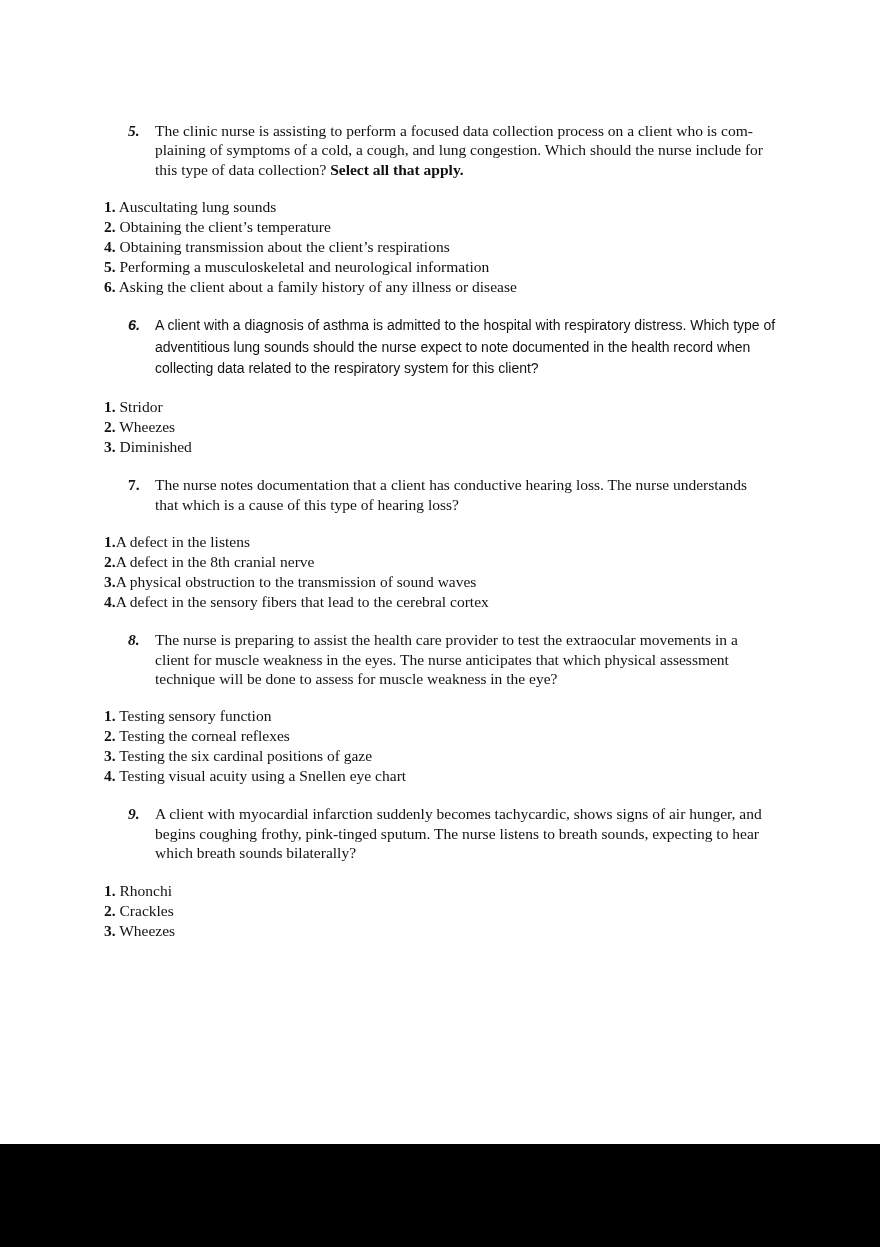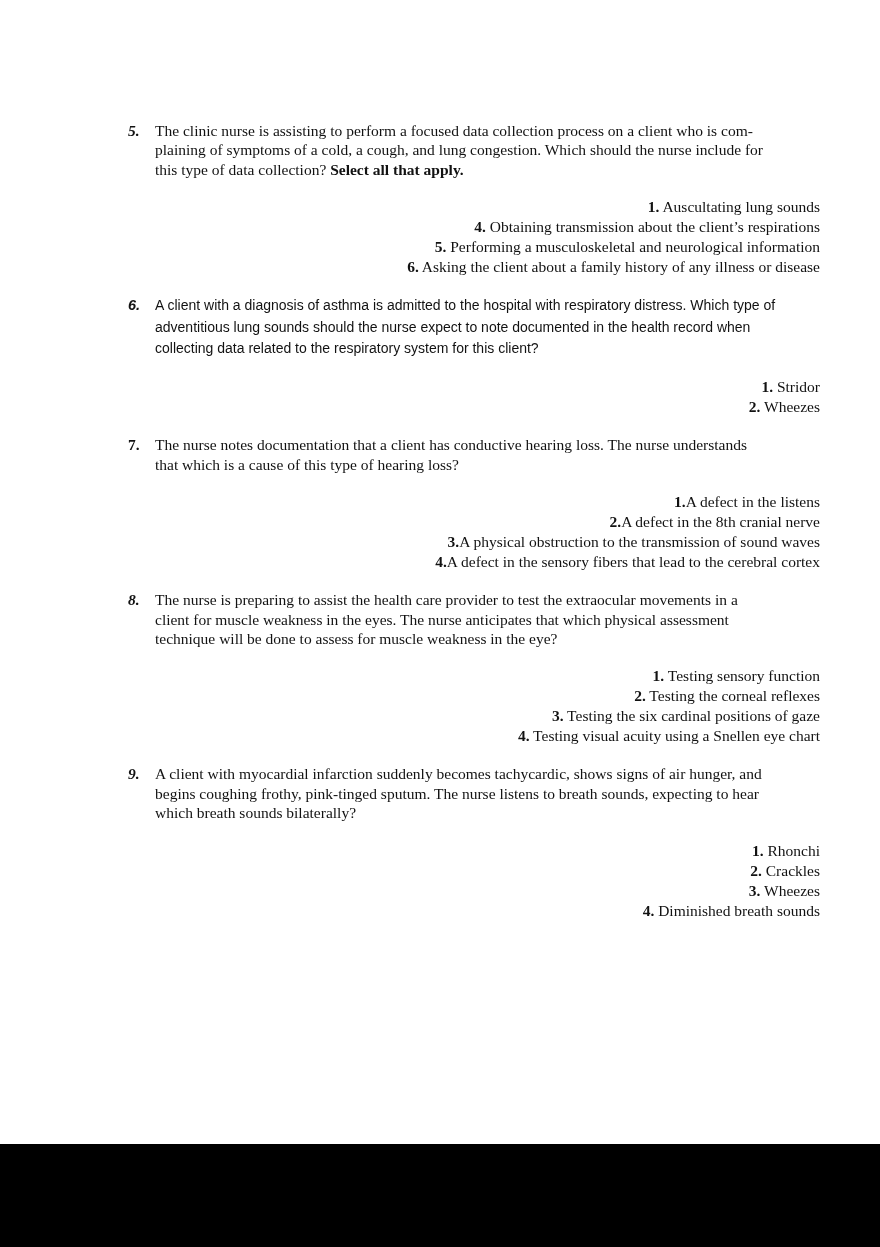--- a/index.html
+++ b/index.html
@@ -55,21 +55,20 @@
   
   .upright-num .q-num { font-style: normal; }
   .options {
     list-style: none;
     margin: 18px 0 0 0;
     padding: 0;
   }
   .options li {
     font-size: 15.5px;
     line-height: 20px;
-    text-align: right;
   }
   .opt-num { font-weight: bold; }
   .footer-bar {
     position: absolute;
     left: 0; bottom: 0;
     width: 100%;
     height: 103px;
     background: #000000;
   }
 </style>
@@ -78,34 +77,36 @@
 
 <div class="content">
 
   <section class="question-block">
     <div class="q-row">
       <span class="q-num">5.</span>
       <p class="q-text"><span>The clinic nurse is assisting to perform a focused data collection process on a client who is com- plaining of symptoms of a cold, a cough, and lung congestion. Which should the nurse include for this type of data collection? </span><b>Select all that apply.</b></p>
     </div>
     <ol class="options">
       <li><b class="opt-num">1.</b><span> Auscultating lung sounds</span></li>
+      <li><b class="opt-num">2.</b><span> Obtaining the client’s temperature</span></li>
       <li><b class="opt-num">4.</b><span> Obtaining transmission about the client’s respirations</span></li>
       <li><b class="opt-num">5.</b><span> Performing a musculoskeletal and neurological information</span></li>
       <li><b class="opt-num">6.</b><span> Asking the client about a family history of any illness or disease</span></li>
     </ol>
   </section>
 
   <section class="question-block sans-q">
     <div class="q-row">
       <span class="q-num">6.</span>
       <p class="q-text"><span>A client with a diagnosis of asthma is admitted to the hospital with respiratory distress. Which type of adventitious lung sounds should the nurse expect to note documented in the health record when collecting data related to the respiratory system for this client?</span></p>
     </div>
     <ol class="options">
       <li><b class="opt-num">1.</b><span> Stridor</span></li>
       <li><b class="opt-num">2.</b><span> Wheezes</span></li>
+      <li><b class="opt-num">3.</b><span> Diminished</span></li>
     </ol>
   </section>
 
   <section class="question-block upright-num">
     <div class="q-row">
       <span class="q-num">7.</span>
       <p class="q-text"><span>The nurse notes documentation that a client has conductive hearing loss. The nurse understands that which is a cause of this type of hearing loss?</span></p>
     </div>
     <ol class="options">
       <li><b class="opt-num">1.</b><span>A defect in the listens</span></li>
@@ -130,19 +131,18 @@
 
   <section class="question-block">
     <div class="q-row">
       <span class="q-num">9.</span>
       <p class="q-text"><span>A client with myocardial infarction suddenly becomes tachycardic, shows signs of air hunger, and begins coughing frothy, pink-tinged sputum. The nurse listens to breath sounds, expecting to hear which breath sounds bilaterally?</span></p>
     </div>
     <ol class="options">
       <li><b class="opt-num">1.</b><span> Rhonchi</span></li>
       <li><b class="opt-num">2.</b><span> Crackles</span></li>
       <li><b class="opt-num">3.</b><span> Wheezes</span></li>
-      <li><b class="opt-num">4.</b><span> Diminished breath sounds</span></li>
     </ol>
   </section>
 
 </div>
 
 <div class="footer-bar"></div>
 
 </body></html>

